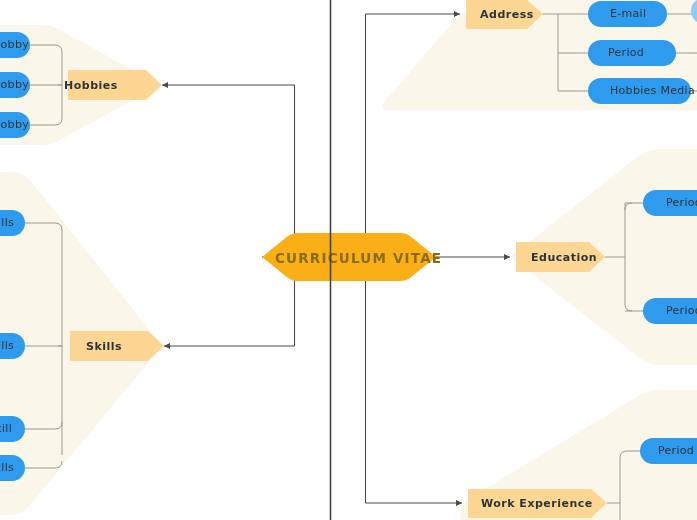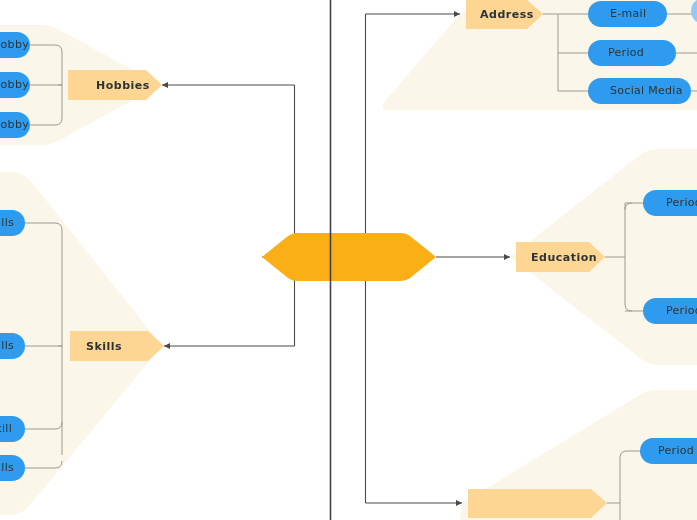--- a/index.html
+++ b/index.html
@@ -174,42 +174,44 @@
     <rect x="691" y="-2" width="40" height="26" rx="13" fill="#8fcbf6"></rect>
     <rect x="588" y="40" width="88" height="26" rx="13" fill="#2f9bee"></rect>
     <rect x="588" y="78" width="103" height="26" rx="13" fill="#2f9bee"></rect>
 
     <rect x="643" y="190" width="80" height="26" rx="13" fill="#2f9bee"></rect>
     <rect x="643" y="298" width="80" height="26" rx="13" fill="#2f9bee"></rect>
 
     <rect x="640" y="438" width="82" height="26" rx="13" fill="#2f9bee"></rect>
   </svg>
 
-
-  <div class="node-text t-branch" style="left:96px; top:79px;">Hobbies</div>
+  <div class="node-text t-center" style="left:275px; top:250px;">CURRICULUM VITAE</div>
+
+  <div class="node-text t-branch" style="left:64px; top:79px;">Hobbies</div>
 
   <div class="node-text t-branch" style="left:86px; top:340px;">Skills</div>
 
   <div class="node-text t-branch" style="left:480px; top:8px;">Address</div>
 
   <div class="node-text t-branch" style="left:531px; top:251px;">Education</div>
 
+  <div class="node-text t-branch" style="left:481px; top:497px;">Work Experience</div>
 
   <div class="node-text t-leaf" style="left:-8px; top:38px;">Hobby</div>
   <div class="node-text t-leaf" style="left:-8px; top:78px;">Hobby</div>
   <div class="node-text t-leaf" style="left:-8px; top:118px;">Hobby</div>
 
   <div class="node-text t-leaf" style="left:-16px; top:216px;">Skills</div>
   <div class="node-text t-leaf" style="left:-16px; top:339px;">Skills</div>
   <div class="node-text t-leaf" style="left:-12px; top:422px;">Skill</div>
   <div class="node-text t-leaf" style="left:-16px; top:461px;">Skills</div>
 
   <div class="node-text t-leaf" style="left:610px; top:7px;">E-mail</div>
   <div class="node-text t-leaf" style="left:608px; top:46px;">Period</div>
-  <div class="node-text t-leaf" style="left:610px; top:84px;">Social Media</div>
+  <div class="node-text t-leaf" style="left:610px; top:84px;">Hobbies Media</div>
 
   <div class="node-text t-leaf" style="left:666px; top:196px;">Period</div>
   <div class="node-text t-leaf" style="left:666px; top:304px;">Period</div>
 
   <div class="node-text t-leaf" style="left:658px; top:444px;">Period</div>
 
   <svg class="layer" viewBox="0 0 697 520">
     <line x1="330.5" y1="0" x2="330.5" y2="520" stroke="#3d4347" stroke-width="1.6"></line>
   </svg>
 

